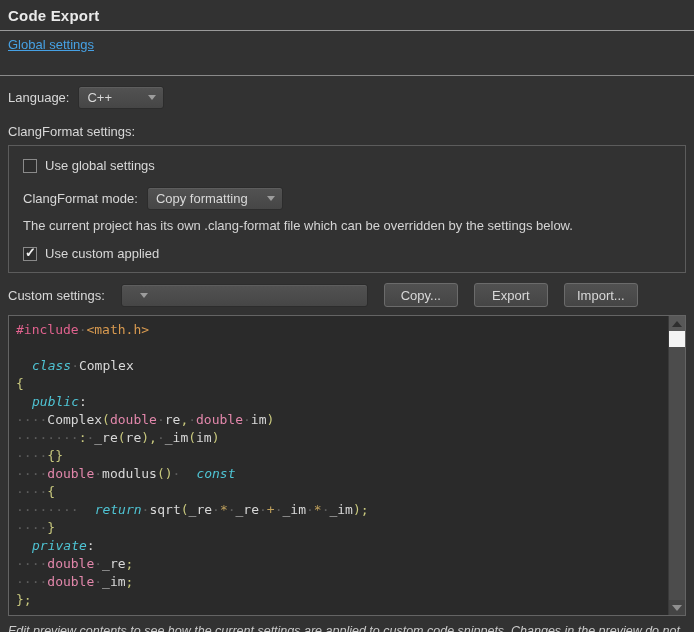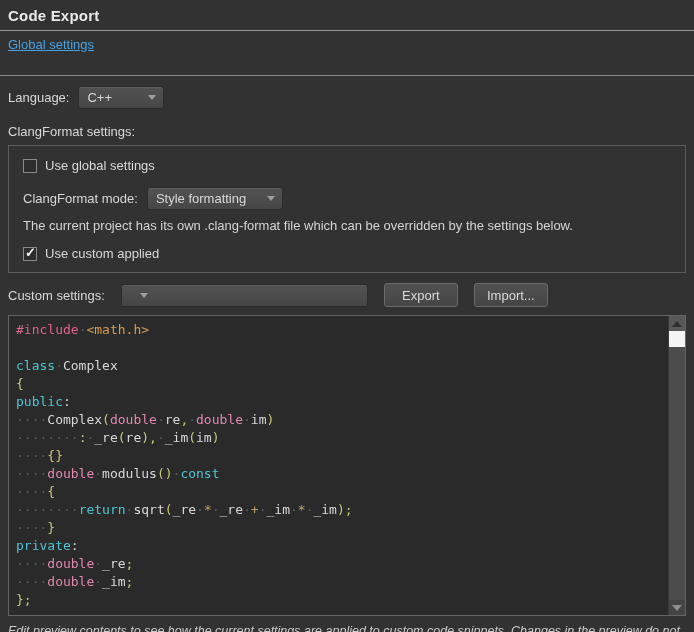--- a/index.html
+++ b/index.html
@@ -66,21 +66,21 @@
     position:relative;margin:8px 8px 0 8px;height:301px;box-sizing:border-box;
     background:#2a2a2a;border:1px solid #646464;overflow:hidden;
   }
   .code{
     position:absolute;left:0;top:5px;right:17px;bottom:0;
     padding-left:7px;
     font-family:"DejaVu Sans Mono","Liberation Mono",monospace;
     font-size:13px;line-height:18px;white-space:pre;
   }
   .cl{height:18px;}
-  .tk-kwi{}
+  .tk-kwi{font-style:italic;margin-left:16px;}
   .vscroll{
     position:absolute;top:0;right:0;bottom:0;width:16px;
     background:#4c4c4c;border-left:1px solid #3a3a3a;
     display:flex;flex-direction:column;
   }
   .sb-btn{
     height:15px;background:#585858;position:relative;flex:none;cursor:pointer;
   }
   .sb-btn .tri-up{
     position:absolute;left:3px;top:5px;width:0;height:0;
@@ -125,38 +125,39 @@
 
   <div class="groupbox">
     <div class="check-row">
       <span class="checkbox"></span>
       <span>Use global settings</span>
     </div>
 
     <div class="row mode-row">
       <span class="plain-label">ClangFormat mode:</span>
       <div class="combo combo-mode">
-        <span>Style formatting</span>
+        <span>Copy formatting</span>
         <span class="arrow"></span>
       </div>
     </div>
 
     <div class="info-text">The current project has its own .clang-format file which can be overridden by the settings below.</div>
 
     <div class="check-row custom-check">
       <span class="checkbox checked"></span>
       <span>Use custom applied</span>
     </div>
   </div>
 
   <div class="row custom-row">
     <span class="plain-label">Custom settings:</span>
     <div class="combo combo-custom">
       <span class="arrow"></span>
     </div>
+    <button class="btn">Copy...</button>
     <button class="btn">Export</button>
     <button class="btn">Import...</button>
   </div>
 
   <div class="editor">
     <div class="code"><div class="cl"><span class="tk-pp" style="color: rgb(224, 98, 142);">#include</span><span class="tk-ws" style="color: rgb(93, 93, 93);">·</span><span class="tk-inc" style="color: rgb(216, 154, 80);">&lt;math.h&gt;</span></div><div class="cl"></div><div class="cl"><span class="tk-kwi" style="color: rgb(79, 196, 212);">class</span><span class="tk-ws" style="color: rgb(93, 93, 93);">·</span><span class="tk-id" style="color: rgb(216, 216, 216);">Complex</span></div><div class="cl"><span class="tk-punc" style="color: rgb(201, 201, 126);">{</span></div><div class="cl"><span class="tk-kwi" style="color: rgb(79, 196, 212);">public</span><span class="tk-id" style="color: rgb(216, 216, 216);">:</span></div><div class="cl"><span class="tk-ws" style="color: rgb(93, 93, 93);">····</span><span class="tk-id" style="color: rgb(216, 216, 216);">Complex</span><span class="tk-punc" style="color: rgb(201, 201, 126);">(</span><span class="tk-type" style="color: rgb(226, 135, 171);">double</span><span class="tk-ws" style="color: rgb(93, 93, 93);">·</span><span class="tk-id" style="color: rgb(216, 216, 216);">re</span><span class="tk-punc" style="color: rgb(201, 201, 126);">,</span><span class="tk-ws" style="color: rgb(93, 93, 93);">·</span><span class="tk-type" style="color: rgb(226, 135, 171);">double</span><span class="tk-ws" style="color: rgb(93, 93, 93);">·</span><span class="tk-id" style="color: rgb(216, 216, 216);">im</span><span class="tk-punc" style="color: rgb(201, 201, 126);">)</span></div><div class="cl"><span class="tk-ws" style="color: rgb(93, 93, 93);">········</span><span class="tk-punc" style="color: rgb(201, 201, 126);">:</span><span class="tk-ws" style="color: rgb(93, 93, 93);">·</span><span class="tk-id" style="color: rgb(216, 216, 216);">_re</span><span class="tk-punc" style="color: rgb(201, 201, 126);">(</span><span class="tk-id" style="color: rgb(216, 216, 216);">re</span><span class="tk-punc" style="color: rgb(201, 201, 126);">),</span><span class="tk-ws" style="color: rgb(93, 93, 93);">·</span><span class="tk-id" style="color: rgb(216, 216, 216);">_im</span><span class="tk-punc" style="color: rgb(201, 201, 126);">(</span><span class="tk-id" style="color: rgb(216, 216, 216);">im</span><span class="tk-punc" style="color: rgb(201, 201, 126);">)</span></div><div class="cl"><span class="tk-ws" style="color: rgb(93, 93, 93);">····</span><span class="tk-punc" style="color: rgb(201, 201, 126);">{}</span></div><div class="cl"><span class="tk-ws" style="color: rgb(93, 93, 93);">····</span><span class="tk-type" style="color: rgb(226, 135, 171);">double</span><span class="tk-ws" style="color: rgb(93, 93, 93);">·</span><span class="tk-id" style="color: rgb(216, 216, 216);">modulus</span><span class="tk-punc" style="color: rgb(201, 201, 126);">()</span><span class="tk-ws" style="color: rgb(93, 93, 93);">·</span><span class="tk-kwi" style="color: rgb(79, 196, 212);">const</span></div><div class="cl"><span class="tk-ws" style="color: rgb(93, 93, 93);">····</span><span class="tk-punc" style="color: rgb(201, 201, 126);">{</span></div><div class="cl"><span class="tk-ws" style="color: rgb(93, 93, 93);">········</span><span class="tk-kwi" style="color: rgb(79, 196, 212);">return</span><span class="tk-ws" style="color: rgb(93, 93, 93);">·</span><span class="tk-id" style="color: rgb(216, 216, 216);">sqrt</span><span class="tk-punc" style="color: rgb(201, 201, 126);">(</span><span class="tk-id" style="color: rgb(216, 216, 216);">_re</span><span class="tk-ws" style="color: rgb(93, 93, 93);">·</span><span class="tk-op" style="color: rgb(191, 160, 92);">*</span><span class="tk-ws" style="color: rgb(93, 93, 93);">·</span><span class="tk-id" style="color: rgb(216, 216, 216);">_re</span><span class="tk-ws" style="color: rgb(93, 93, 93);">·</span><span class="tk-op" style="color: rgb(191, 160, 92);">+</span><span class="tk-ws" style="color: rgb(93, 93, 93);">·</span><span class="tk-id" style="color: rgb(216, 216, 216);">_im</span><span class="tk-ws" style="color: rgb(93, 93, 93);">·</span><span class="tk-op" style="color: rgb(191, 160, 92);">*</span><span class="tk-ws" style="color: rgb(93, 93, 93);">·</span><span class="tk-id" style="color: rgb(216, 216, 216);">_im</span><span class="tk-punc" style="color: rgb(201, 201, 126);">);</span></div><div class="cl"><span class="tk-ws" style="color: rgb(93, 93, 93);">····</span><span class="tk-punc" style="color: rgb(201, 201, 126);">}</span></div><div class="cl"><span class="tk-kwi" style="color: rgb(79, 196, 212);">private</span><span class="tk-id" style="color: rgb(216, 216, 216);">:</span></div><div class="cl"><span class="tk-ws" style="color: rgb(93, 93, 93);">····</span><span class="tk-type" style="color: rgb(226, 135, 171);">double</span><span class="tk-ws" style="color: rgb(93, 93, 93);">·</span><span class="tk-id" style="color: rgb(216, 216, 216);">_re</span><span class="tk-punc" style="color: rgb(201, 201, 126);">;</span></div><div class="cl"><span class="tk-ws" style="color: rgb(93, 93, 93);">····</span><span class="tk-type" style="color: rgb(226, 135, 171);">double</span><span class="tk-ws" style="color: rgb(93, 93, 93);">·</span><span class="tk-id" style="color: rgb(216, 216, 216);">_im</span><span class="tk-punc" style="color: rgb(201, 201, 126);">;</span></div><div class="cl"><span class="tk-punc" style="color: rgb(201, 201, 126);">};</span></div></div>
     <div class="vscroll">
       <div class="sb-btn">
           <span class="tri-up"></span>
         </div>

